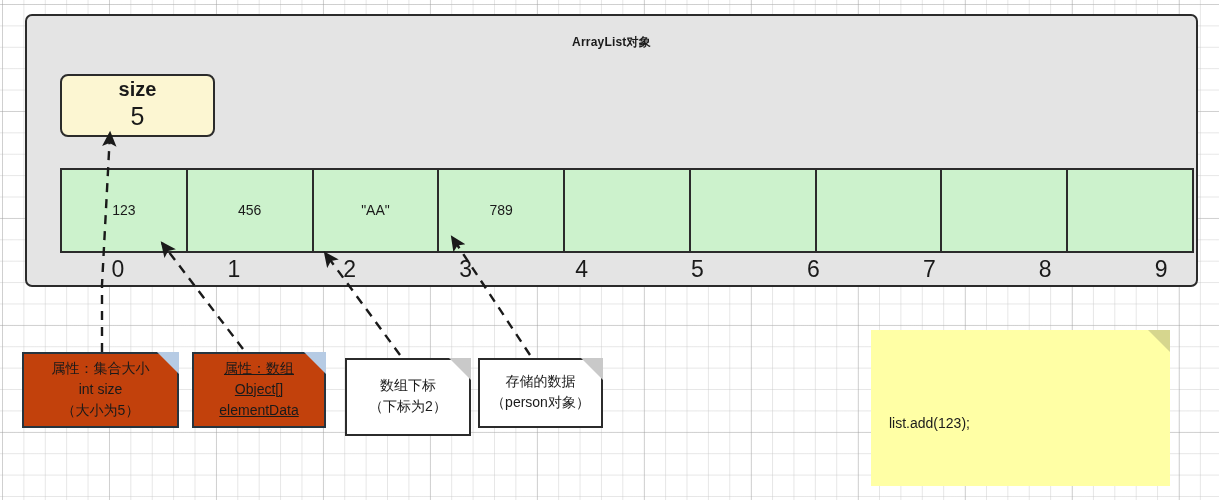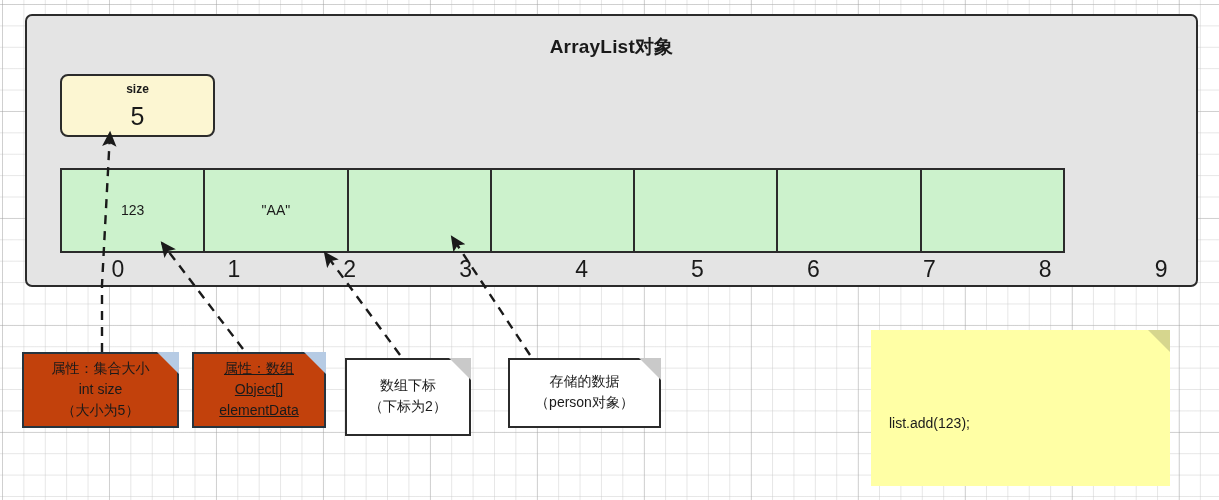--- a/index.html
+++ b/index.html
@@ -43,53 +43,53 @@
     box-sizing: border-box;
     background: #e4e4e4;
     border: 2px solid #2b2b2b;
     border-radius: 7px;
   }
   #panel-title {
     position: absolute;
     left: 0; top: 18px;
     width: 100%;
     text-align: center;
-    font-size: 19px;
+    font-size: 12px;
     font-weight: bold;
     color: #1a1a1a;
     letter-spacing: .2px;
   }
 
   
   #size-box {
     position: absolute;
     left: 33px; top: 58px;
     width: 155px; height: 63px;
     box-sizing: border-box;
     background: #fcf6d2;
     border: 2px solid #2b2b2b;
     border-radius: 8px;
     text-align: center;
   }
   #size-box .size-label {
-    font-size: 12px;
+    font-size: 20px;
     font-weight: bold;
     line-height: 22px;
     margin-top: 2px;
   }
   #size-box .size-value {
     font-size: 25px;
     line-height: 32px;
   }
 
   
   #element-array {
     position: absolute;
     left: 33px; top: 152px;
-    width: 1005px; height: 85px;
+    width: 1134px; height: 85px;
     display: flex;
     box-sizing: border-box;
     border: 2px solid #2b2b2b;
     background: #ccf2cc;
   }
   #element-array .array-cell {
     flex: 1 1 0;
     box-sizing: border-box;
     border-right: 2px solid #2b2b2b;
     display: flex;
@@ -148,21 +148,21 @@
     border-left: 22px solid transparent;
   }
   .note-blue  { background: #c2410c; border-color: #26343f; }
   .note-blue  .fold { border-top: 22px solid #b6cbe4; }
   .note-white { background: #ffffff; border-color: #2b2b2b; }
   .note-white .fold { border-top: 22px solid #c9c9c9; }
 
   #note-size        { left: 22px;  top: 352px; width: 157px; height: 76px; }
   #note-elementdata { left: 192px; top: 352px; width: 134px; height: 76px; text-decoration: underline; }
   #note-index       { left: 345px; top: 358px; width: 126px; height: 78px; }
-  #note-stored      { left: 478px; top: 358px; width: 153px; height: 70px; margin-left: 30px; }
+  #note-stored      { left: 478px; top: 358px; width: 125px; height: 70px; }
 
   
   #code-note {
     position: absolute;
     left: 871px; top: 330px;
     width: 299px; height: 156px;
     box-sizing: border-box;
     background: #ffffa5;
     padding: 16px 0 0 18px;
     font-size: 14px;
@@ -188,21 +188,23 @@
 
   <div id="panel-title">ArrayList对象</div>
 
   <div id="size-box">
     <div class="size-label">size</div>
     <div class="size-value">5</div>
   </div>
 
   <div id="element-array">
     <div class="array-cell">123</div>
+    <div class="array-cell">456</div>
     <div class="array-cell">"AA"</div>
+    <div class="array-cell">789</div>
     <div class="array-cell"></div>
     <div class="array-cell"></div>
     <div class="array-cell"></div>
     <div class="array-cell"></div>
     <div class="array-cell"></div>
   </div>
 
   <div id="index-row">
     <div class="index-label">0</div>
     <div class="index-label">1</div>

